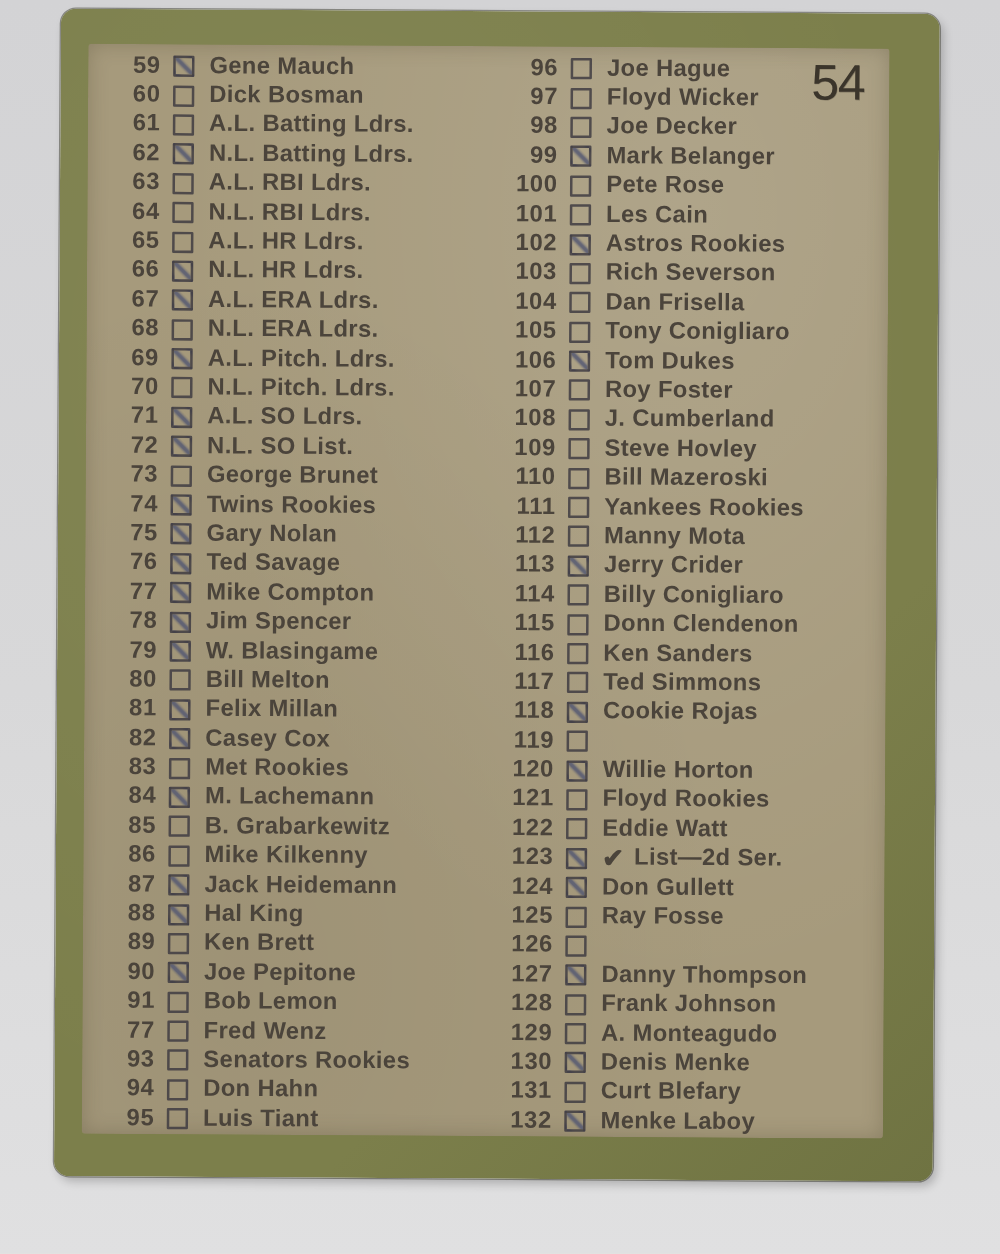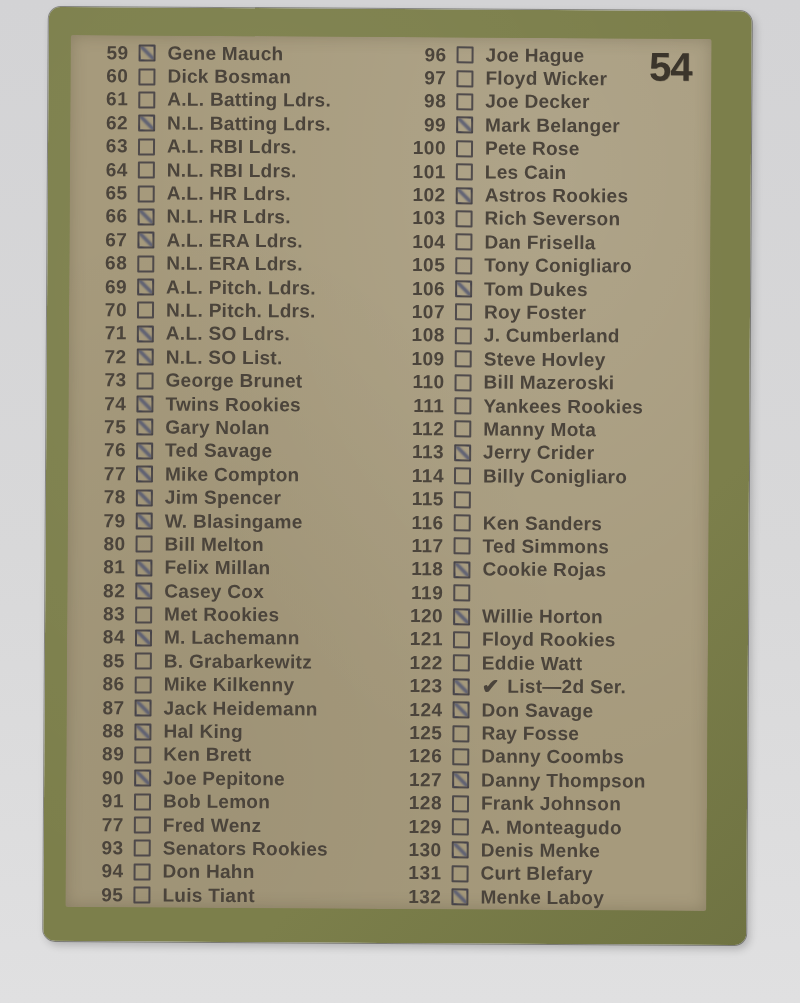--- a/index.html
+++ b/index.html
@@ -37,21 +37,21 @@
       radial-gradient(ellipse at 20% 85%, rgba(0,0,0,0.05), transparent 55%),
       var(--tan);
     border-radius:3px;
     box-shadow:inset 0 0 16px rgba(70,62,38,0.28);
     padding-top:6px;
   }
   .card-number{
     position:absolute;
     top:6px; right:20px;
     font-size:40px;
-    font-weight:bold;
+    font-weight:normal;
     letter-spacing:-1px;
     color:var(--num-ink);
     text-shadow:0.5px 0.5px 0 rgba(60,53,43,0.35);
   }
   .columns{
     display:flex;
     width:100%;
   }
   .column{
     display:flex;
@@ -444,20 +444,21 @@
             <div class="row">
     <span class="num">114</span>
     <span class="box"></span>
 
     <span class="nm">Billy Conigliaro</span>
   </div>
             <div class="row">
     <span class="num">115</span>
     <span class="box"></span>
 
+    <span class="nm">Donn Clendenon</span>
   </div>
             <div class="row">
     <span class="num">116</span>
     <span class="box"></span>
 
     <span class="nm">Ken Sanders</span>
   </div>
             <div class="row">
     <span class="num">117</span>
     <span class="box"></span>
@@ -496,33 +497,32 @@
             <div class="row">
     <span class="num">123</span>
     <span class="box checked"></span>
     <span class="prefix" style="display: inline;">✔</span>
     <span class="nm">List—2d Ser.</span>
   </div>
             <div class="row">
     <span class="num">124</span>
     <span class="box checked"></span>
 
-    <span class="nm">Don Savage</span>
+    <span class="nm">Don Gullett</span>
   </div>
             <div class="row">
     <span class="num">125</span>
     <span class="box"></span>
 
     <span class="nm">Ray Fosse</span>
   </div>
             <div class="row">
     <span class="num">126</span>
     <span class="box"></span>
 
-    <span class="nm">Danny Coombs</span>
   </div>
             <div class="row">
     <span class="num">127</span>
     <span class="box checked"></span>
 
     <span class="nm">Danny Thompson</span>
   </div>
             <div class="row">
     <span class="num">128</span>
     <span class="box"></span>

